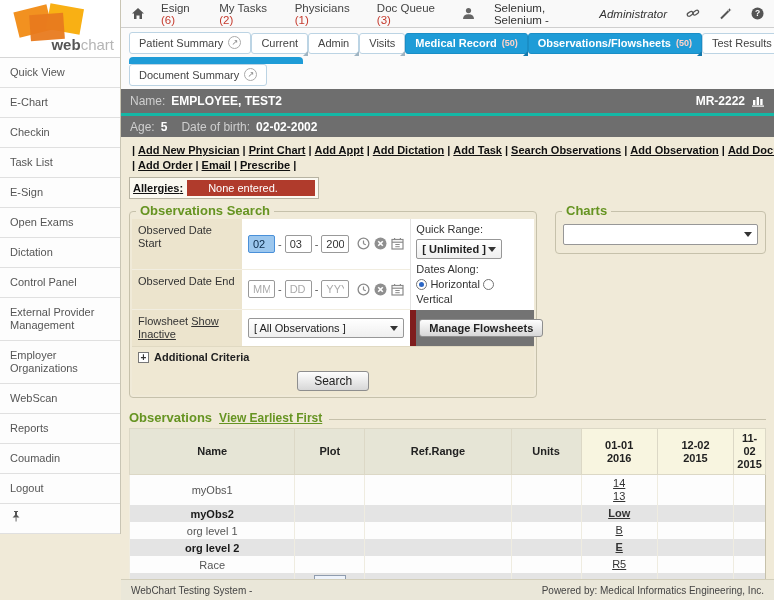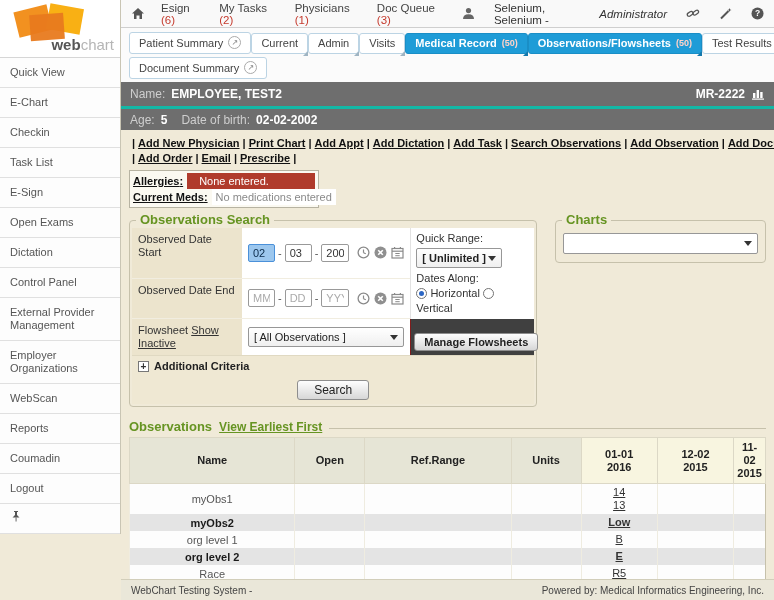--- a/index.html
+++ b/index.html
@@ -44,21 +44,21 @@
          font-size:11px; color:#444; position:relative; cursor:pointer; display:flex; align-items:center; gap:5px;
          white-space:nowrap; }
   .tab.active { background:#1f9cd7; border-color:#1a8ec6; color:#fff; font-weight:bold; }
   .tab .count { font-size:9px; font-weight:bold; }
   .tab.active .count { color:#ffd3c9; }
   .tab.fold::after { content:""; position:absolute; right:-1px; bottom:-3px;
          border-style:solid; border-width:0 0 5px 5px; border-color:transparent transparent #9fb4c2 transparent; }
   .tab.active.fold::after { border-color:transparent transparent #1578ab transparent; }
   .popout { width:13px; height:13px; border:1px solid #aaa; border-radius:50%; font-size:8px; color:#888;
             display:inline-flex; align-items:center; justify-content:center; background:#fff; }
-  .shelf-wrap { display:flex; flex-direction:row; align-items:flex-start; }
+  .shelf-wrap { display:flex; flex-direction:column; align-items:flex-start; }
   .shelf { height:7px; width:calc(100% + 36px); background:#1f9cd7; border-radius:4px 4px 0 0; }
 
   
   .pbar { height:24px; background:#6e6e6e; display:flex; align-items:center; padding:0 9px;
           font-size:12px; gap:6px; flex:none; }
   .pbar + .pbar { border-top:3px solid #14b8a6;text-align:center; }
   .plabel { color:#cfcfcf; }
   .pvalue { color:#fff; font-weight:bold; }
   .mr-group { margin-left:auto; display:flex; align-items:center; gap:6px; }
 
@@ -68,36 +68,36 @@
   .agroup { white-space:nowrap; }
   .agroup.right { margin-left:auto; }
   .alink { color:#111; text-decoration:underline; cursor:pointer; }
   .asep { margin:0 3px; }
 
   
   .allergy-box { margin:3px 0 0 8px; width:190px; border:1px solid #b7b3a2; background:#fbf9f1;
                  padding:2px 3px; font-size:11px; }
   .abox-row { display:flex; align-items:center; gap:4px; line-height:16px; }
   .abox-label { color:#111; text-decoration:underline; font-weight:bold; cursor:pointer; white-space:nowrap; }
-  .aval-red { background:#b03b2c; color:#fff; padding:0 12px; flex:1; }
+  .aval-red { background:#b03b2c; color:#fff; padding:0 21px; flex:1; }
   .aval-plain { background:#fff; color:#8a8a8a; padding:0 4px; flex:1; white-space:nowrap; }
 
   
   .fs-row { display:flex; gap:18px; padding:12px 8px 4px; align-items:flex-start; }
   .fieldset { border:1px solid #c6c1ab; border-radius:4px; position:relative; }
   .fs-legend { position:absolute; top:-9px; left:6px; background:#f0ead8; padding:0 4px;
                color:#669422; font-weight:bold; font-size:13px; line-height:15px; white-space:nowrap; }
   .fs-search { width:408px; }
   .fs-charts { width:211px; padding:12px 7px 8px; }
 
   .sgrid { display:grid; grid-template-columns:110px 1fr 124px; font-size:11px; margin:7px 2px 2px; }
   .sg-lbl { background:#ece4cd; padding:5px 6px; color:#333; line-height:13px; }
   .sg-mid { background:#fff; padding:4px 6px; display:flex; align-items:center; gap:3px; }
   .sg-right { grid-column:3; grid-row:1 / 3; background:#fff; border-left:1px solid #e2e2e2; padding:3px 5px; line-height:15px; }
-  .sg-btncell { background:#404040; border-left:1px solid #7f1d1d; padding:4px 3px; display:flex; align-items:flex-end; }
+  .sg-btncell { background:#737373; border-left:6px solid #7f1d1d; padding:4px 3px; display:flex; align-items:center; }
   .sg-crit { grid-column:1 / 4; background:#efe8d3; padding:4px 6px; font-weight:bold; color:#222;
              display:flex; align-items:center; gap:5px; border-top:1px solid #e0d9c2; }
   .sg-search { grid-column:1 / 4; background:#efe8d3; text-align:center; padding:4px; }
   .rowline { border-bottom:1px solid #f1ede0; }
 
   .dinput { height:18px; border:1px solid #999; border-radius:2px; font-size:11px; padding:1px 4px;
             font-family:"Liberation Sans",sans-serif; color:#333; }
   .w-mm { width:27px; } .w-yy { width:28px; }
   .dinput.selhl { background:#9cc7ee; border-color:#4a90d9; color:#0a2a4a; }
   .dinput::placeholder { color:#aaa; }
@@ -301,24 +301,20 @@
       <div class="row">
         <span class="agroup" id="act-left2"><span class="asep">|</span><span class="alink">Add Order</span><span class="asep">|</span><span class="alink">Email</span><span class="asep">|</span><span class="alink">Prescribe</span><span class="asep">|</span></span>
       </div>
     </div>
 
     <div class="allergy-box">
       <div class="abox-row">
         <span class="abox-label"><span>Allergies</span><span style="text-decoration:none">:</span></span>
         <span class="aval-red">None entered.</span>
       </div>
-      <div class="abox-row">
-        <span class="abox-label"><span>Current Meds</span><span style="text-decoration:none">:</span></span>
-        <span class="aval-plain">No medications entered</span>
-      </div>
     </div>
 
     <div class="fs-row">
 
       <div class="fieldset fs-search">
         <div class="fs-legend">Observations Search</div>
         <div class="sgrid">
 
           <div class="sg-lbl rowline">Observed Date Start</div>
           <div class="sg-mid rowline">
@@ -442,21 +438,21 @@
     <div class="obs-section">
       <div class="obs-title-row">
         <span class="obs-title">Observations</span>
         <span class="obs-sort">View Earliest First</span>
         <span class="obs-line"></span>
       </div>
       <table class="obs">
         <thead>
             <tr id="obs-head">
               <th style="width: 26%;">Name</th>
-              <th style="width: 11%;">Open</th>
+              <th style="width: 11%;">Plot</th>
               <th style="width: 23%;">Ref.Range</th>
               <th style="width: 11%;">Units</th>
               <th class="datecol" style="width: 12%;">
                 <span style="display: block;">01-01</span>
                 <span style="display: block;">2016</span>
               </th>
               <th class="datecol" style="width: 12%;">
                 <span style="display: block;">12-02</span>
                 <span style="display: block;">2015</span>
               </th>

